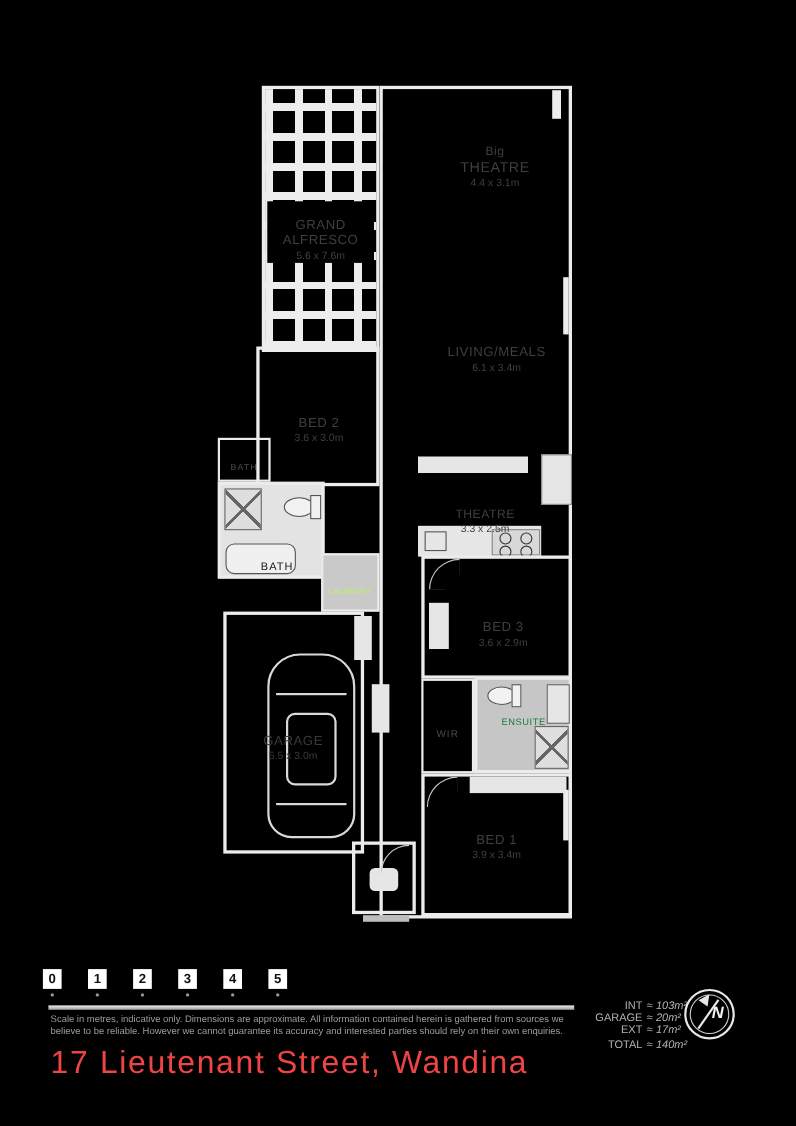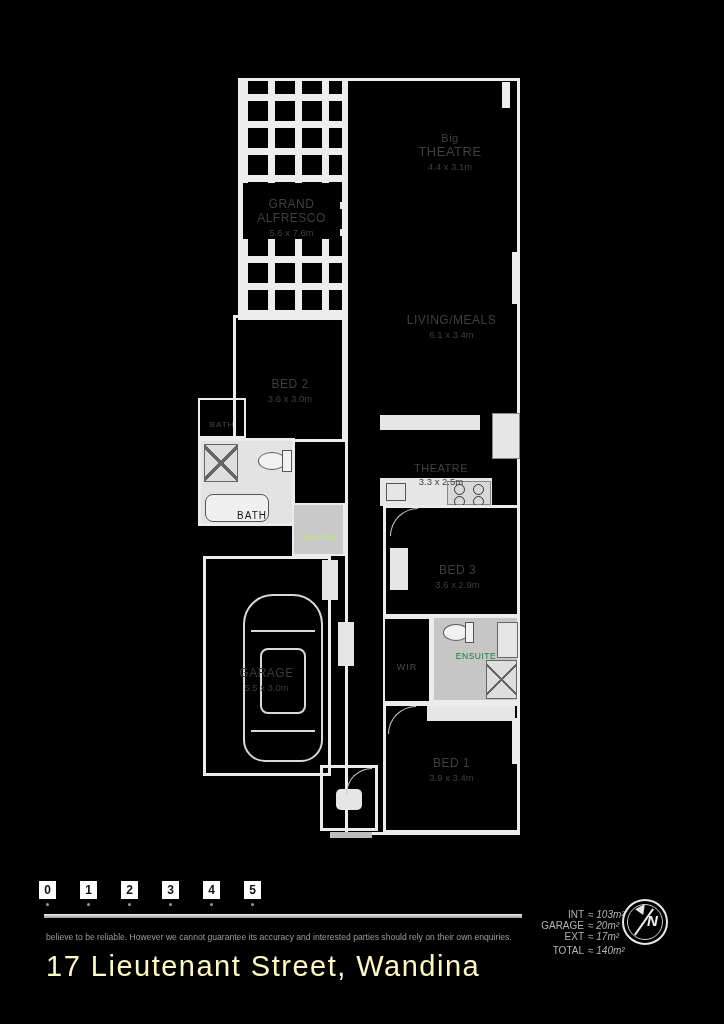--- a/index.html
+++ b/index.html
@@ -29,21 +29,21 @@
          grid-template-columns:1fr 1fr;grid-template-rows:1fr 1fr;gap:1px;padding:2px;box-sizing:border-box;}
   .burner{border:1.5px solid #333;border-radius:50%;width:9px;height:9px;margin:auto;}
   .car{position:absolute;border:2px solid #d9d9d9;border-radius:30px 30px 22px 22px;box-sizing:border-box;}
   .car-roof{position:absolute;border:2px solid #d9d9d9;border-radius:8px;box-sizing:border-box;}
   .car-line{position:absolute;border-top:2px solid #d9d9d9;}
   .chip{position:absolute;width:17px;height:18px;background:#fff;color:#111;
         font-size:12px;font-weight:bold;text-align:center;line-height:18px;}
   .dot{position:absolute;width:3px;height:3px;background:#9a9a9a;border-radius:50%;}
   .rule{position:absolute;background:linear-gradient(#efefef,#9a9a9a);}
   .disc{position:absolute;color:#9c9c9c;font-size:8.6px;line-height:11px;white-space:nowrap;}
-  .addr{position:absolute;color:#fef9c3;font-size:29px;letter-spacing:1.5px;}
+  .addr{position:absolute;color:#ef4444;font-size:29px;letter-spacing:1.5px;}
   .area-row{display:flex;justify-content:flex-end;color:#b3b3b3;font-size:10px;line-height:11px;}
   .area-row .al{text-align:right;width:52px;}
   .area-row .av{text-align:left;width:52px;margin-left:4px;font-style:italic;}
   .compass{position:absolute;border:2px solid #e8e8e8;border-radius:50%;box-sizing:border-box;}
   .compass .inner{position:absolute;inset:3px;border:1px solid #cfcfcf;border-radius:50%;}
   .compass .n{position:absolute;left:55%;top:26%;color:#f2f2f2;font-size:15px;font-weight:bold;font-style:italic;}
   .compass .needle{position:absolute;left:46%;top:12%;width:2px;height:76%;background:#e8e8e8;transform:rotate(35deg);transform-origin:center;}
   .compass .tip{position:absolute;left:30%;top:4%;width:0;height:0;border-left:5px solid transparent;border-right:5px solid transparent;border-bottom:10px solid #e8e8e8;transform:rotate(35deg);}
   .win{position:absolute;background:#ededed;}
 </style>
@@ -175,20 +175,21 @@
     <div class="chip" style="left:244px;top:881px;">5</div>
     <div class="dot" style="left:46px;top:903px;"></div>
     <div class="dot" style="left:87px;top:903px;"></div>
     <div class="dot" style="left:128px;top:903px;"></div>
     <div class="dot" style="left:169px;top:903px;"></div>
     <div class="dot" style="left:210px;top:903px;"></div>
     <div class="dot" style="left:251px;top:903px;"></div>
   </div>
   <div class="rule" style="left:44px;top:914px;width:478px;height:4px;"></div>
 
+  <div class="disc" style="left:46px;top:921px;">Scale in metres, indicative only. Dimensions are approximate.  All information contained herein is gathered from sources we</div>
   <div class="disc" style="left:46px;top:932px;">believe to be reliable. However we cannot guarantee its accuracy and interested parties should rely on their own enquiries.</div>
 
   <div class="abs" style="left:528px;top:895px;width:112px;margin-top:14px;">
     <div class="area-row">
       <span class="al">INT</span>
       <span class="av">≈ 103m²</span>
     </div>
     <div class="area-row">
       <span class="al">GARAGE</span>
       <span class="av">≈ 20m²</span>

